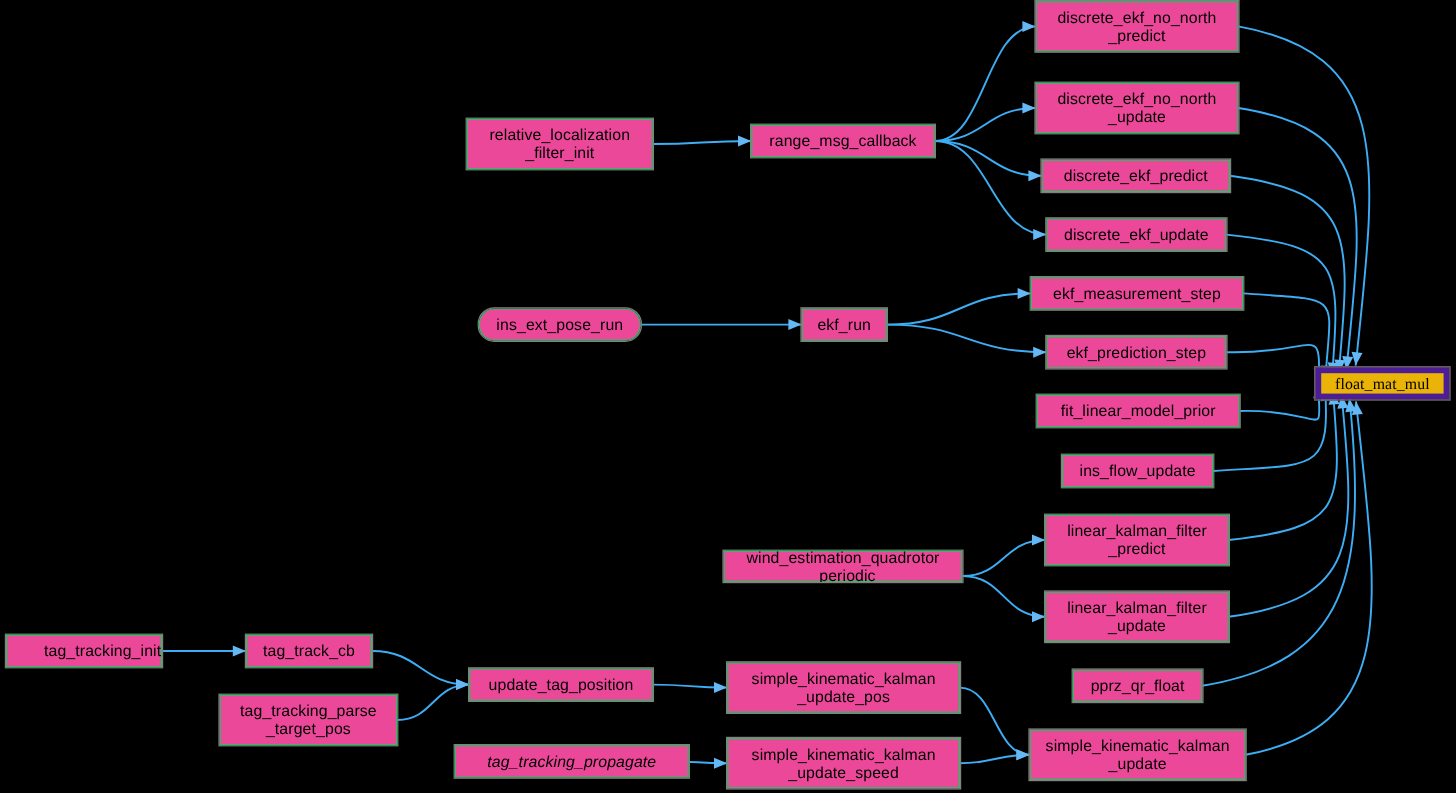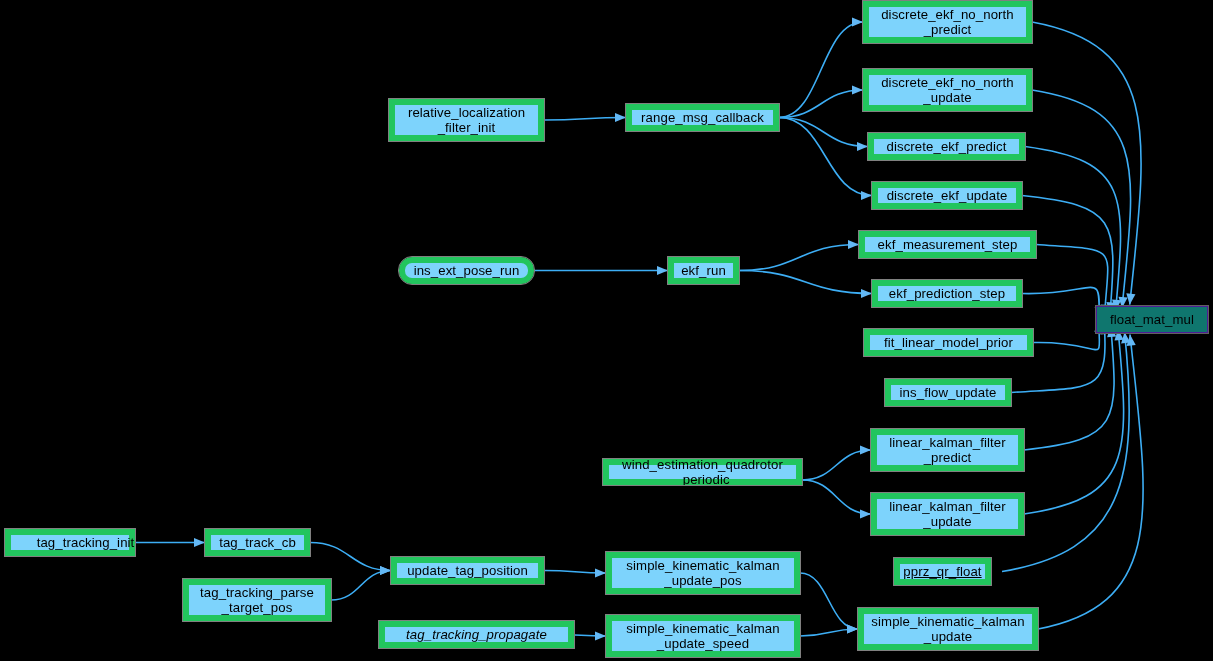--- a/index.html
+++ b/index.html
@@ -18,39 +18,40 @@
   #edges {
     position: absolute;
     left: 0; top: 0;
     width: 1213px;
     height: 661px;
     pointer-events: none;
   }
   .node {
     position: absolute;
     box-sizing: border-box;
-    background: #7dd3fc;
-    border: 6px solid #22c55e;
+    background: #ec4899;
+    border: 1px solid #22c55e;
     outline: 1px solid #808080;
     outline-offset: 0px;
     display: flex;
     align-items: center;
     justify-content: center;
     text-align: center;
     color: #000000;
     font-size: 13.2px;
     line-height: 15px;
     letter-spacing: 0.1px;
     white-space: pre;
     z-index: 2;
   }
   .node.target {
-    background: #0f766e;
-    border: 1px solid #4c1d95;
+    background: #eab308;
+    border: 5px solid #4c1d95;
     outline: 1px solid #606060;
+    font-family: Liberation Serif, serif;
   }
 </style>
 </head>
 <body>
 
 <div id="canvas">
   <svg id="edges" viewBox="0 0 1213 661" xmlns="http://www.w3.org/2000/svg">
       <path d="M544,120 C585,120 585,117.5 626,117.5" stroke="#3daef5" stroke-width="1.6" fill="none"></path>
       <polygon points="626,117.5 615,122.1 615,112.9" fill="#63b8f5"></polygon>
       <path d="M779,117.5 C821,117.5 821,22 863,22" stroke="#3daef5" stroke-width="1.6" fill="none"></path>
@@ -118,21 +119,21 @@
       <div class="node" style="left: 868px; top: 133px; width: 157px; height: 27px;">discrete_ekf_predict</div>
       <div class="node" style="left: 872px; top: 182px; width: 150px; height: 27px;">discrete_ekf_update</div>
       <div class="node" style="left: 859px; top: 231px; width: 177px; height: 27px;">ekf_measurement_step</div>
       <div class="node" style="left: 872px; top: 280px; width: 150px; height: 27px;">ekf_prediction_step</div>
       <div class="node" style="left: 864px; top: 329px; width: 169px; height: 27px;">fit_linear_model_prior</div>
       <div class="node" style="left: 885px; top: 379px; width: 126px; height: 27px;">ins_flow_update</div>
       <div class="node" style="left: 871px; top: 429px; width: 153px; height: 42px;">linear_kalman_filter
 _predict</div>
       <div class="node" style="left: 871px; top: 493px; width: 153px; height: 42px;">linear_kalman_filter
 _update</div>
-      <div class="node" style="left: 894px; top: 558px; width: 97px; height: 27px; text-decoration: underline;">pprz_qr_float</div>
+      <div class="node" style="left: 894px; top: 558px; width: 108px; height: 27px;">pprz_qr_float</div>
       <div class="node" style="left: 858px; top: 608px; width: 180px; height: 42px;">simple_kinematic_kalman
 _update</div>
       <div class="node target" style="left: 1096px; top: 306px; width: 112px; height: 27px;">float_mat_mul</div>
       <div class="node" style="left: 626px; top: 104px; width: 153px; height: 27px;">range_msg_callback</div>
       <div class="node" style="left: 668px; top: 257px; width: 71px; height: 27px;">ekf_run</div>
       <div class="node" style="left: 603px; top: 459px; width: 199px; height: 26px;">wind_estimation_quadrotor
 _periodic</div>
       <div class="node" style="left: 606px; top: 552px; width: 194px; height: 42px;">simple_kinematic_kalman
 _update_pos</div>
       <div class="node" style="left: 606px; top: 615px; width: 194px; height: 42px;">simple_kinematic_kalman

